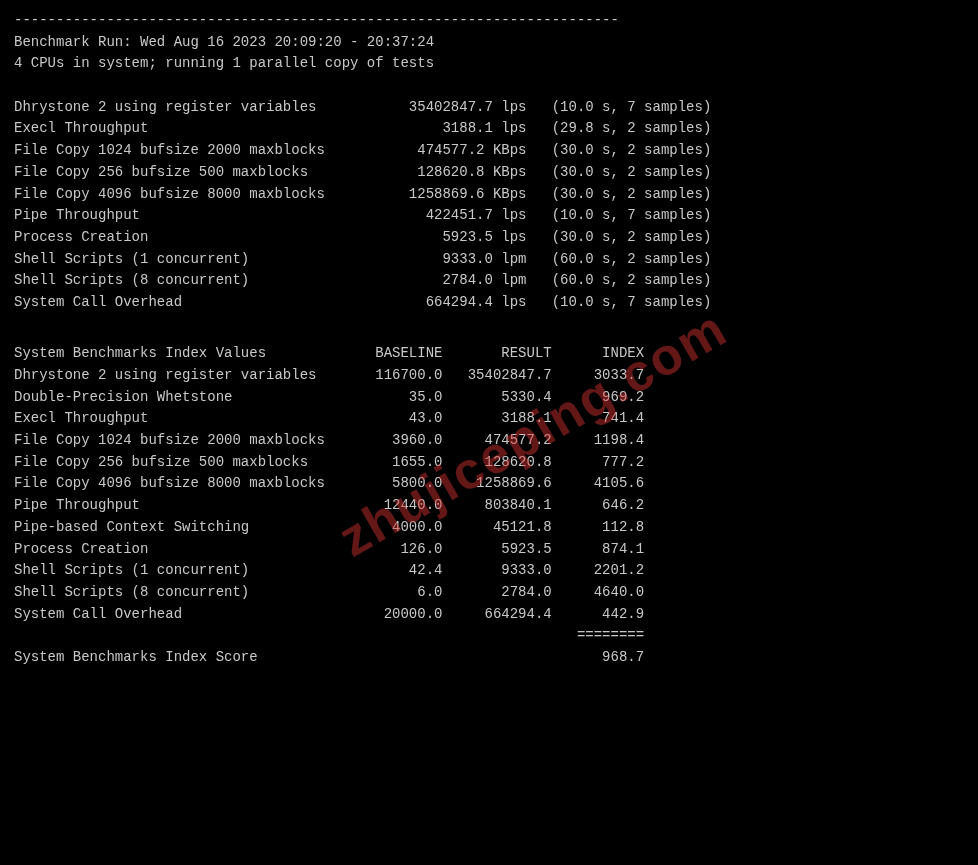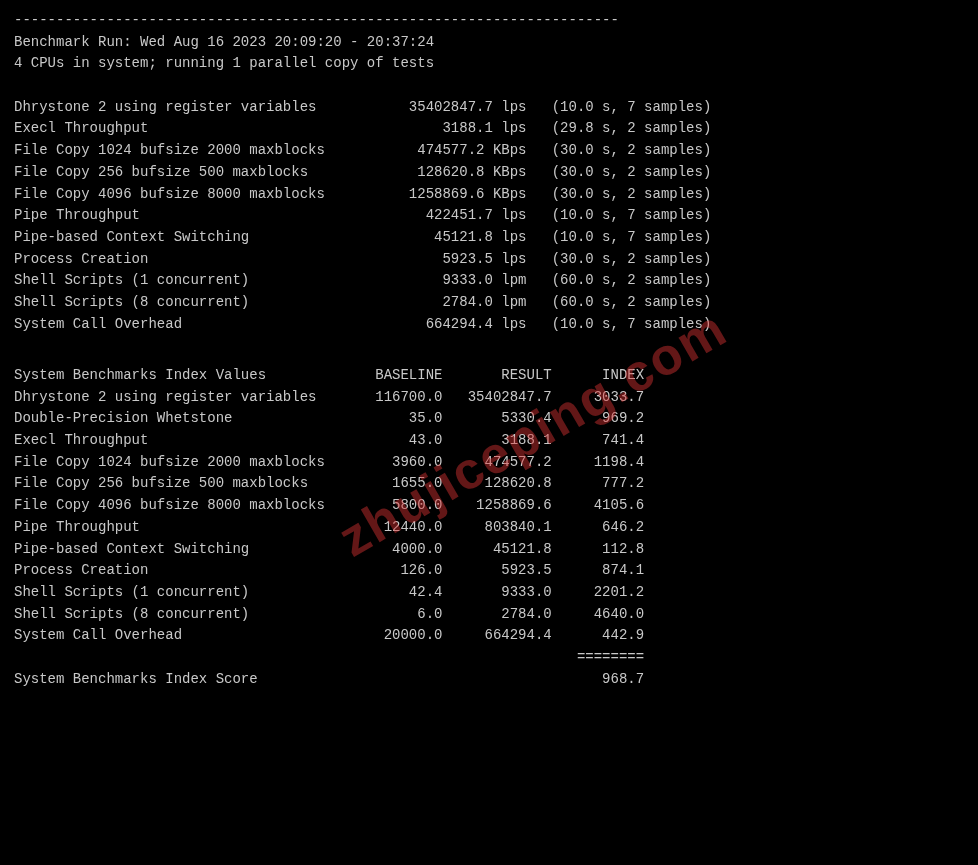--- a/index.html
+++ b/index.html
@@ -56,21 +56,20 @@
 
 <div class="spacer"></div>
 
 <div id="benchmark-results">
     <div class="line">Dhrystone 2 using register variables           35402847.7 lps   (10.0 s, 7 samples)</div>
     <div class="line">Execl Throughput                                   3188.1 lps   (29.8 s, 2 samples)</div>
     <div class="line">File Copy 1024 bufsize 2000 maxblocks           474577.2 KBps   (30.0 s, 2 samples)</div>
     <div class="line">File Copy 256 bufsize 500 maxblocks             128620.8 KBps   (30.0 s, 2 samples)</div>
     <div class="line">File Copy 4096 bufsize 8000 maxblocks          1258869.6 KBps   (30.0 s, 2 samples)</div>
     <div class="line">Pipe Throughput                                  422451.7 lps   (10.0 s, 7 samples)</div>
-    <div class="line">Pipe-based Context Switching                      45121.8 lps   (10.0 s, 7 samples)</div>
     <div class="line">Process Creation                                   5923.5 lps   (30.0 s, 2 samples)</div>
     <div class="line">Shell Scripts (1 concurrent)                       9333.0 lpm   (60.0 s, 2 samples)</div>
     <div class="line">Shell Scripts (8 concurrent)                       2784.0 lpm   (60.0 s, 2 samples)</div>
     <div class="line">System Call Overhead                             664294.4 lps   (10.0 s, 7 samples)</div>
   </div>
 
 <div class="spacer"></div>
 
 <div id="index-table" class="table-section">
     <div class="line header-row">System Benchmarks Index Values             BASELINE       RESULT      INDEX</div>

